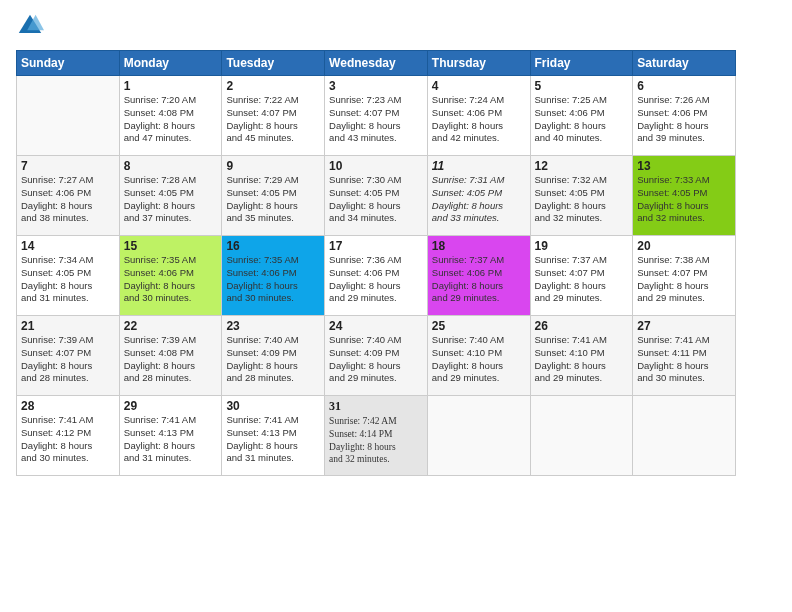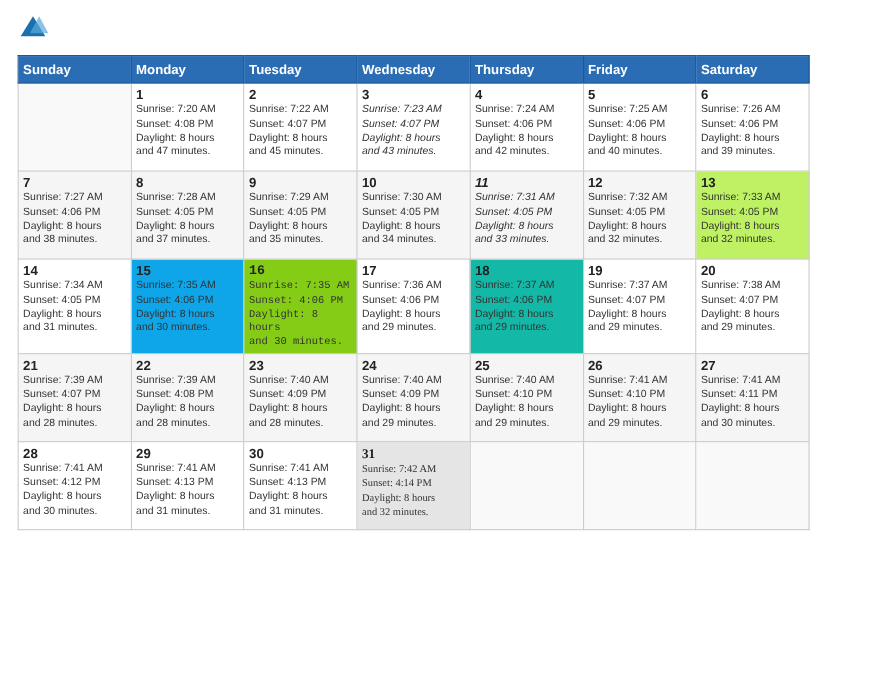--- a/index.html
+++ b/index.html
@@ -147,21 +147,21 @@
           </td>
           <td style="background: rgb(255, 255, 255);">
             <span class="day-num">2</span>
             <div class="day-info" style="white-space: pre-line;">Sunrise: 7:22 AM
 Sunset: 4:07 PM
 Daylight: 8 hours
 and 45 minutes.</div>
           </td>
           <td style="background: rgb(255, 255, 255);">
             <span class="day-num">3</span>
-            <div class="day-info" style="white-space: pre-line; font-style: italic;">Sunrise: 7:23 AM
+            <div class="day-info" style="white-space: pre-line;">Sunrise: 7:23 AM
 Sunset: 4:07 PM
 Daylight: 8 hours
 and 43 minutes.</div>
           </td>
           <td style="background: rgb(255, 255, 255);">
             <span class="day-num">4</span>
             <div class="day-info" style="white-space: pre-line;">Sunrise: 7:24 AM
 Sunset: 4:06 PM
 Daylight: 8 hours
 and 42 minutes.</div>
@@ -217,58 +217,58 @@
 Daylight: 8 hours
 and 33 minutes.</div>
           </td>
           <td style="background: rgb(245, 245, 245);">
             <span class="day-num">12</span>
             <div class="day-info" style="white-space: pre-line;">Sunrise: 7:32 AM
 Sunset: 4:05 PM
 Daylight: 8 hours
 and 32 minutes.</div>
           </td>
-          <td style="background: #bef264;">
+          <td style="background: #84cc16;">
             <span class="day-num">13</span>
             <div class="day-info" style="white-space: pre-line;">Sunrise: 7:33 AM
 Sunset: 4:05 PM
 Daylight: 8 hours
 and 32 minutes.</div>
           </td>
         </tr>
         <tr style="background: rgb(255, 255, 255);">
           <td style="background: rgb(255, 255, 255);">
             <span class="day-num">14</span>
             <div class="day-info" style="white-space: pre-line;">Sunrise: 7:34 AM
 Sunset: 4:05 PM
 Daylight: 8 hours
 and 31 minutes.</div>
           </td>
-          <td style="background: #0ea5e9;">
+          <td style="background: #bef264;">
             <span class="day-num">15</span>
             <div class="day-info" style="white-space: pre-line;">Sunrise: 7:35 AM
 Sunset: 4:06 PM
 Daylight: 8 hours
 and 30 minutes.</div>
           </td>
-          <td style="background: #84cc16; font-family: Liberation Mono, monospace;">
+          <td style="background: #0ea5e9;">
             <span class="day-num">16</span>
             <div class="day-info" style="white-space: pre-line;">Sunrise: 7:35 AM
 Sunset: 4:06 PM
 Daylight: 8 hours
 and 30 minutes.</div>
           </td>
           <td style="background: rgb(255, 255, 255);">
             <span class="day-num">17</span>
             <div class="day-info" style="white-space: pre-line;">Sunrise: 7:36 AM
 Sunset: 4:06 PM
 Daylight: 8 hours
 and 29 minutes.</div>
           </td>
-          <td style="background: #14b8a6;">
+          <td style="background: #d946ef;">
             <span class="day-num">18</span>
             <div class="day-info" style="white-space: pre-line;">Sunrise: 7:37 AM
 Sunset: 4:06 PM
 Daylight: 8 hours
 and 29 minutes.</div>
           </td>
           <td style="background: rgb(255, 255, 255);">
             <span class="day-num">19</span>
             <div class="day-info" style="white-space: pre-line;">Sunrise: 7:37 AM
 Sunset: 4:07 PM

